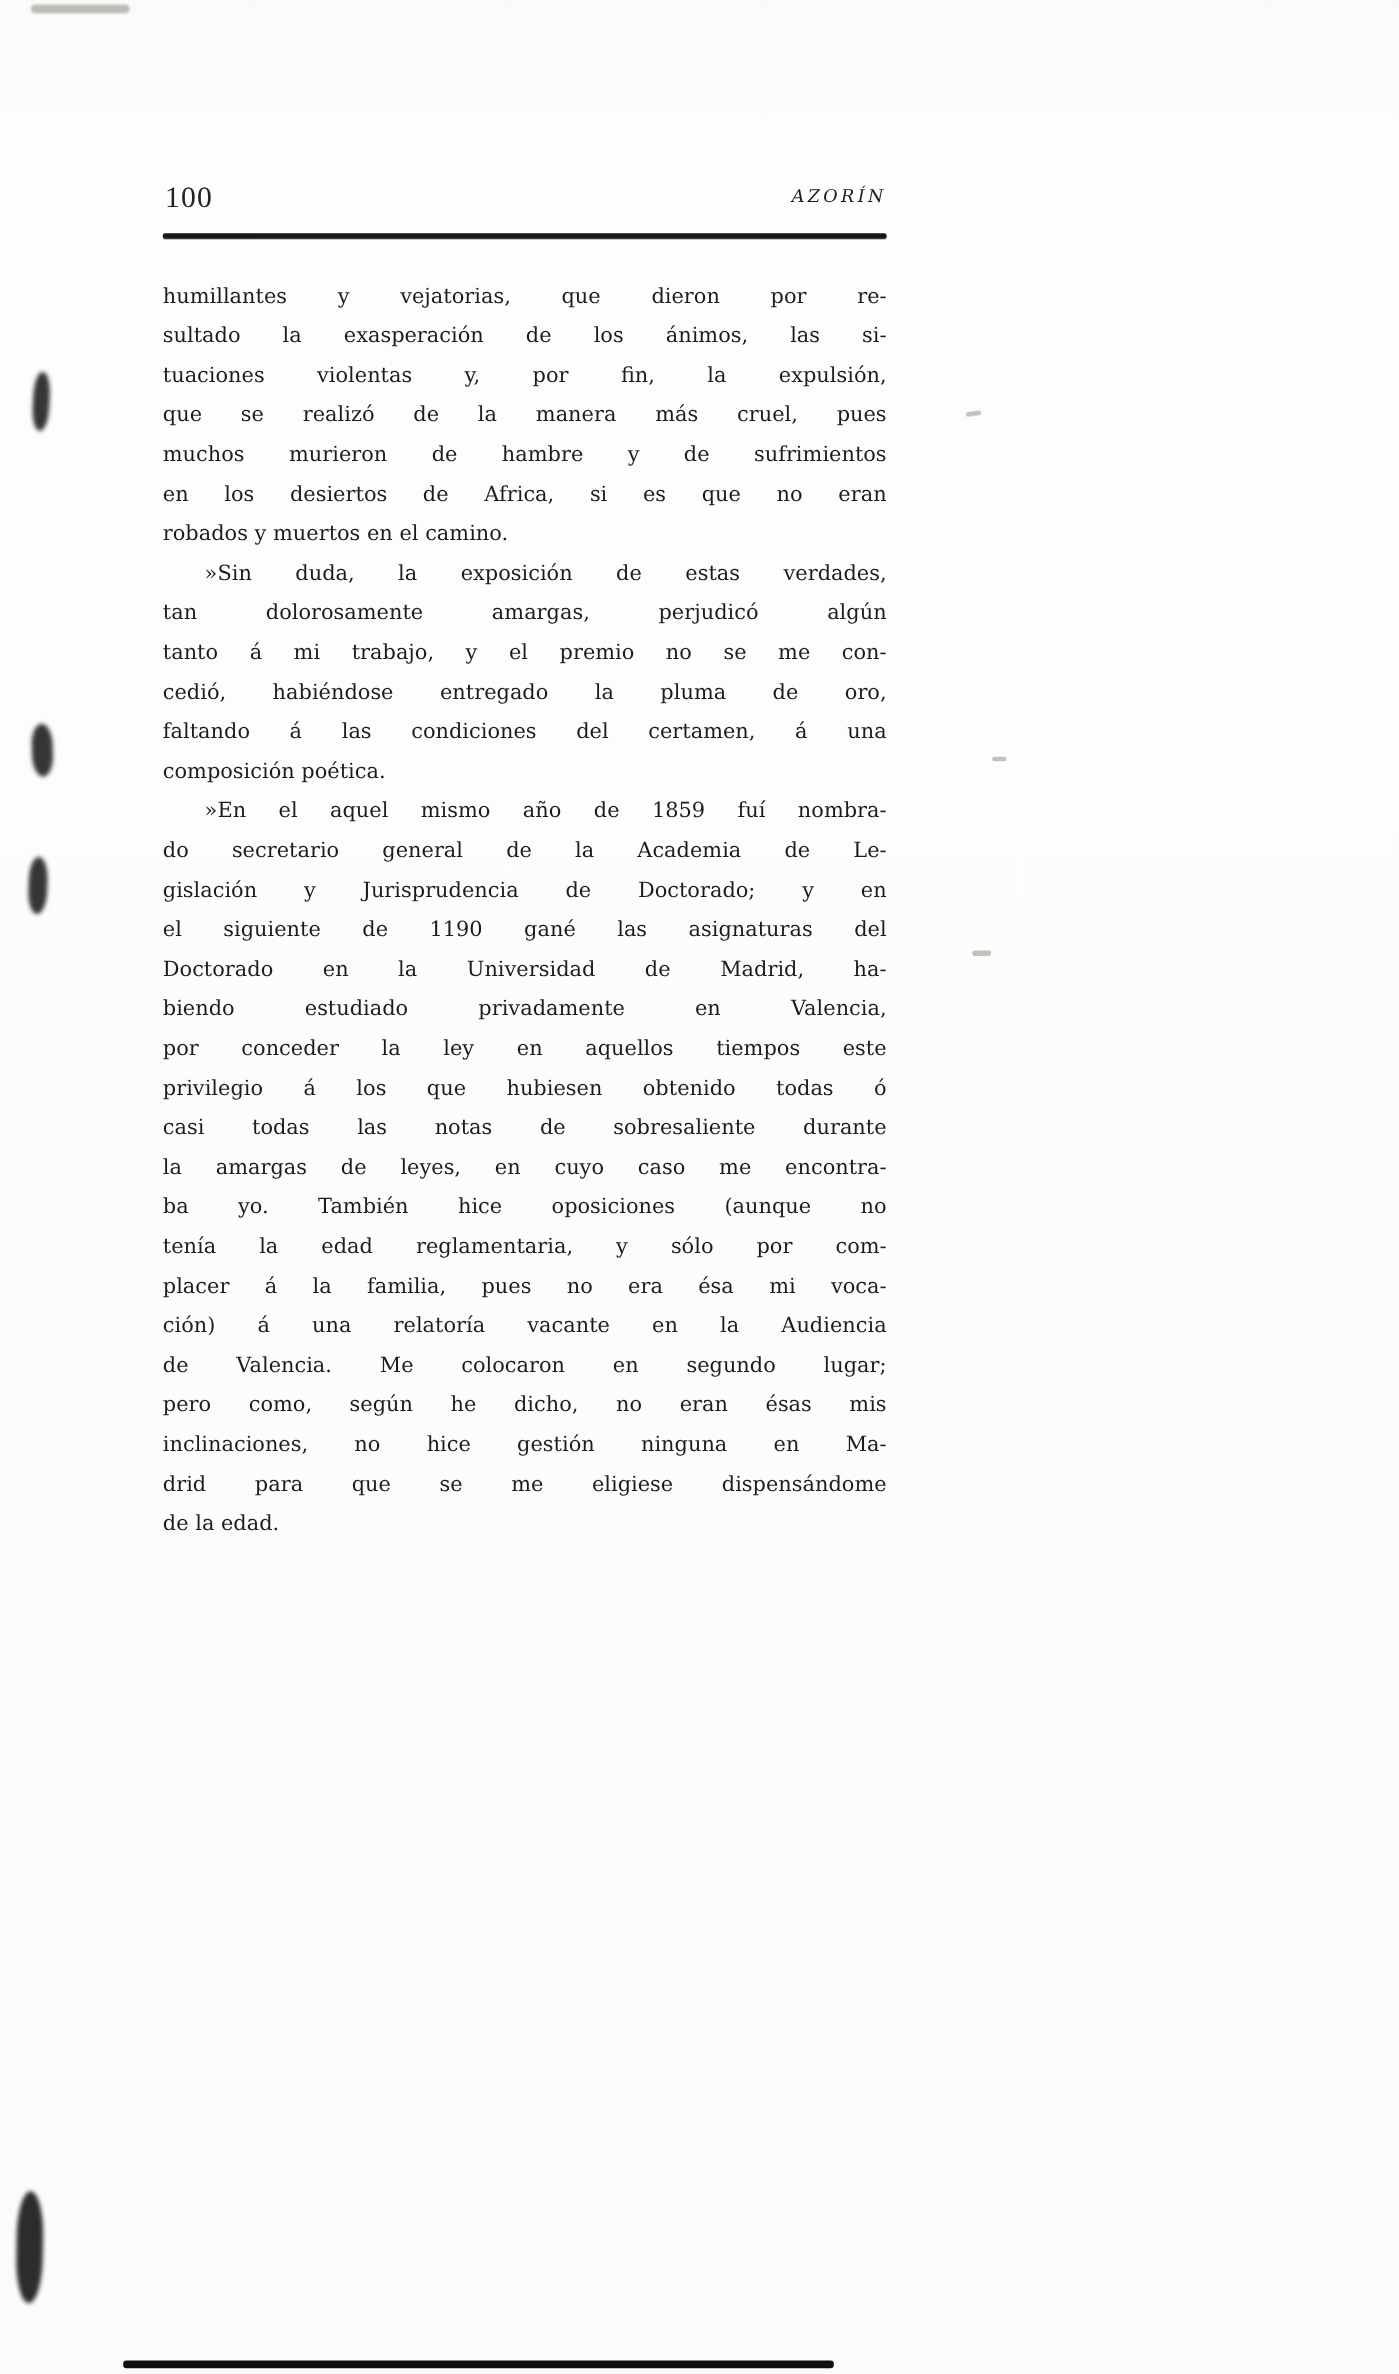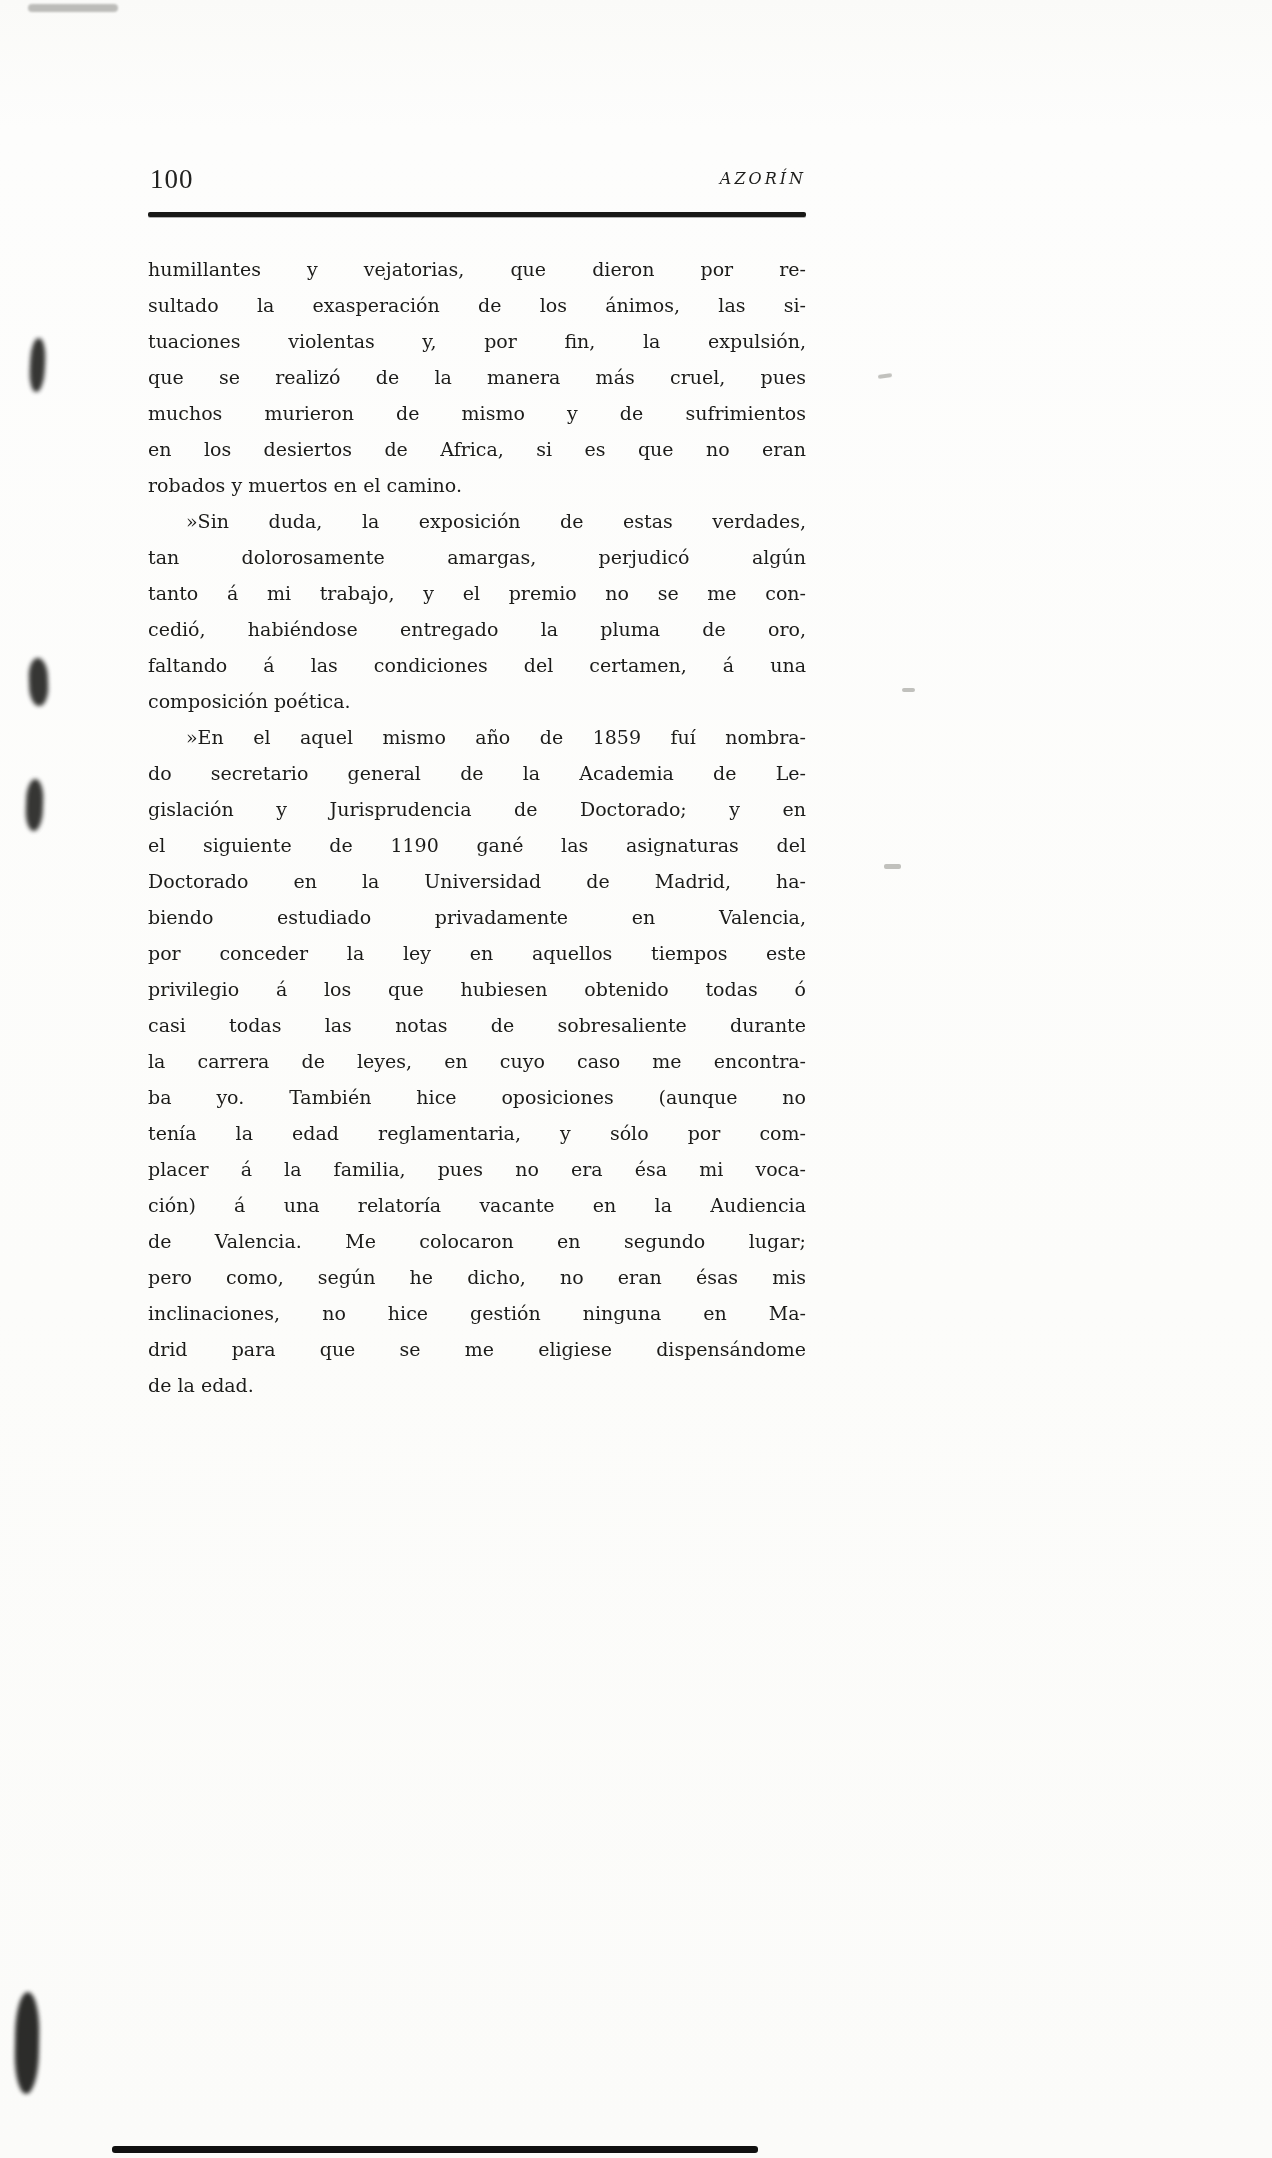--- a/index.html
+++ b/index.html
@@ -123,39 +123,39 @@
     <div class="header">
       <span class="page-number">100</span>
       <div class="running-title">AZORÍN</div>
     </div>
     <div class="rule"></div>
     <div class="text-block">
         <div class="line">humillantes y vejatorias, que dieron por re-</div>
         <div class="line">sultado la exasperación de los ánimos, las si-</div>
         <div class="line">tuaciones violentas y, por fin, la expulsión,</div>
         <div class="line">que se realizó de la manera más cruel, pues</div>
-        <div class="line">muchos murieron de mismo y de sufrimientos</div>
+        <div class="line">muchos murieron de hambre y de sufrimientos</div>
         <div class="line">en los desiertos de Africa, si es que no eran</div>
         <div class="line last">robados y muertos en el camino.</div>
         <div class="line indent">»Sin duda, la exposición de estas verdades,</div>
         <div class="line">tan dolorosamente amargas, perjudicó algún</div>
         <div class="line">tanto á mi trabajo, y el premio no se me con-</div>
         <div class="line">cedió, habiéndose entregado la pluma de oro,</div>
         <div class="line">faltando á las condiciones del certamen, á una</div>
         <div class="line last">composición poética.</div>
         <div class="line indent">»En el aquel mismo año de 1859 fuí nombra-</div>
         <div class="line">do secretario general de la Academia de Le-</div>
         <div class="line">gislación y Jurisprudencia de Doctorado; y en</div>
         <div class="line">el siguiente de 1190 gané las asignaturas del</div>
         <div class="line">Doctorado en la Universidad de Madrid, ha-</div>
         <div class="line">biendo estudiado privadamente en Valencia,</div>
         <div class="line">por conceder la ley en aquellos tiempos este</div>
         <div class="line">privilegio á los que hubiesen obtenido todas ó</div>
         <div class="line">casi todas las notas de sobresaliente durante</div>
-        <div class="line">la carrera de leyes, en cuyo caso me encontra-</div>
+        <div class="line">la amargas de leyes, en cuyo caso me encontra-</div>
         <div class="line">ba yo. También hice oposiciones (aunque no</div>
         <div class="line">tenía la edad reglamentaria, y sólo por com-</div>
         <div class="line">placer á la familia, pues no era ésa mi voca-</div>
         <div class="line">ción) á una relatoría vacante en la Audiencia</div>
         <div class="line">de Valencia. Me colocaron en segundo lugar;</div>
         <div class="line">pero como, según he dicho, no eran ésas mis</div>
         <div class="line">inclinaciones, no hice gestión ninguna en Ma-</div>
         <div class="line">drid para que se me eligiese dispensándome</div>
         <div class="line last">de la edad.</div>
       </div>

